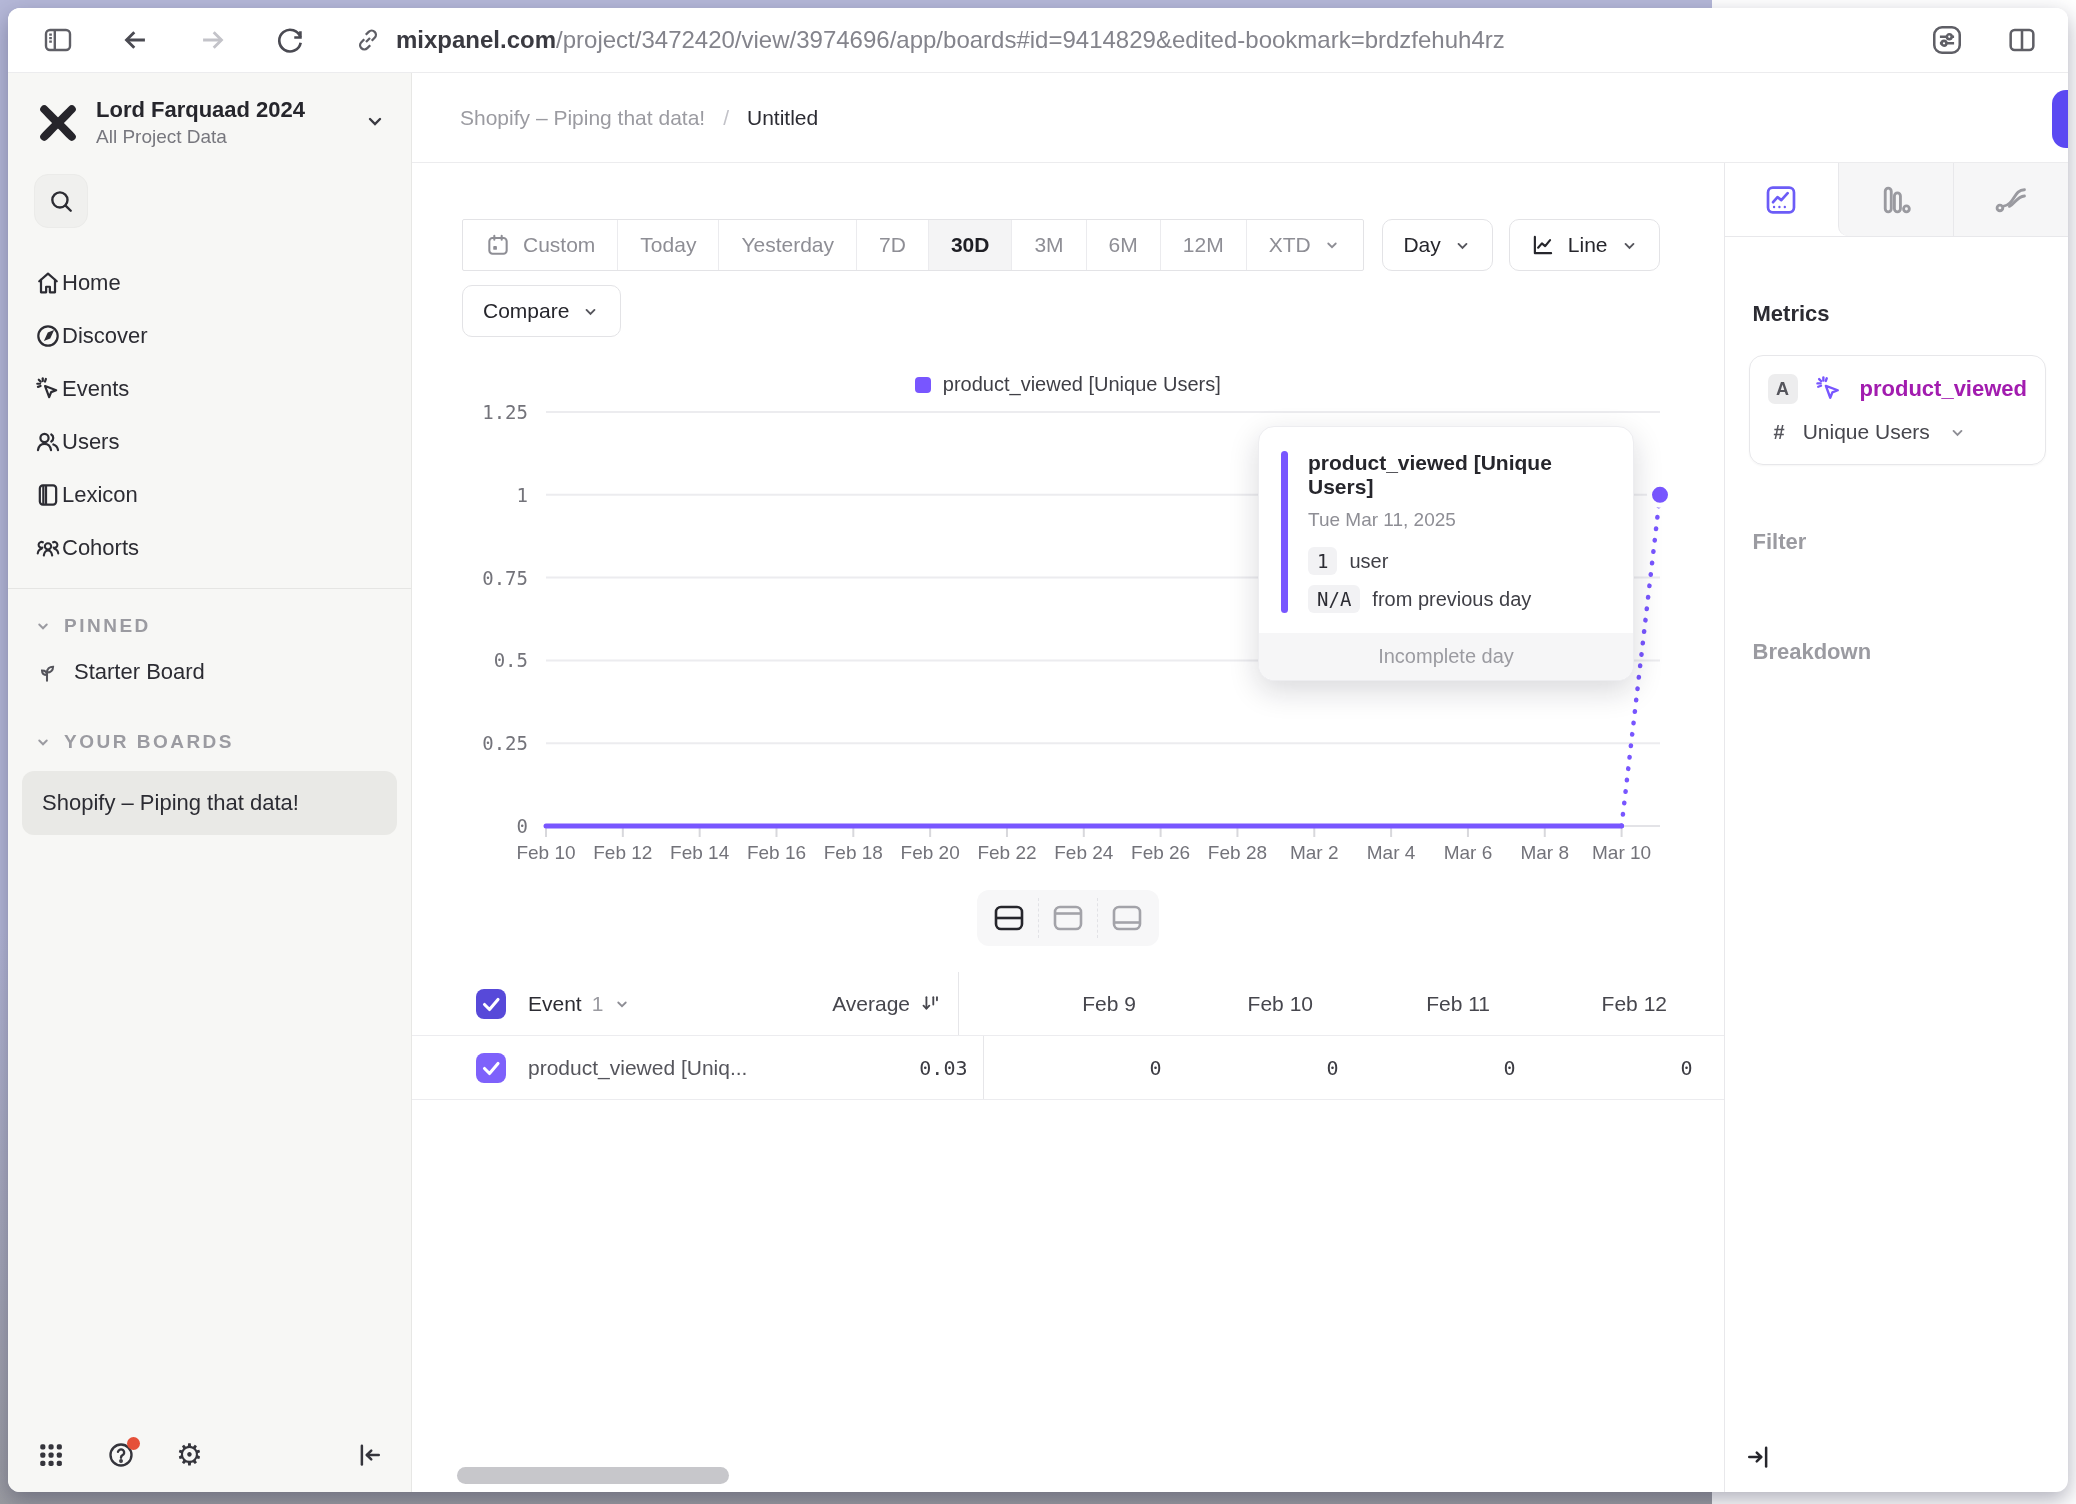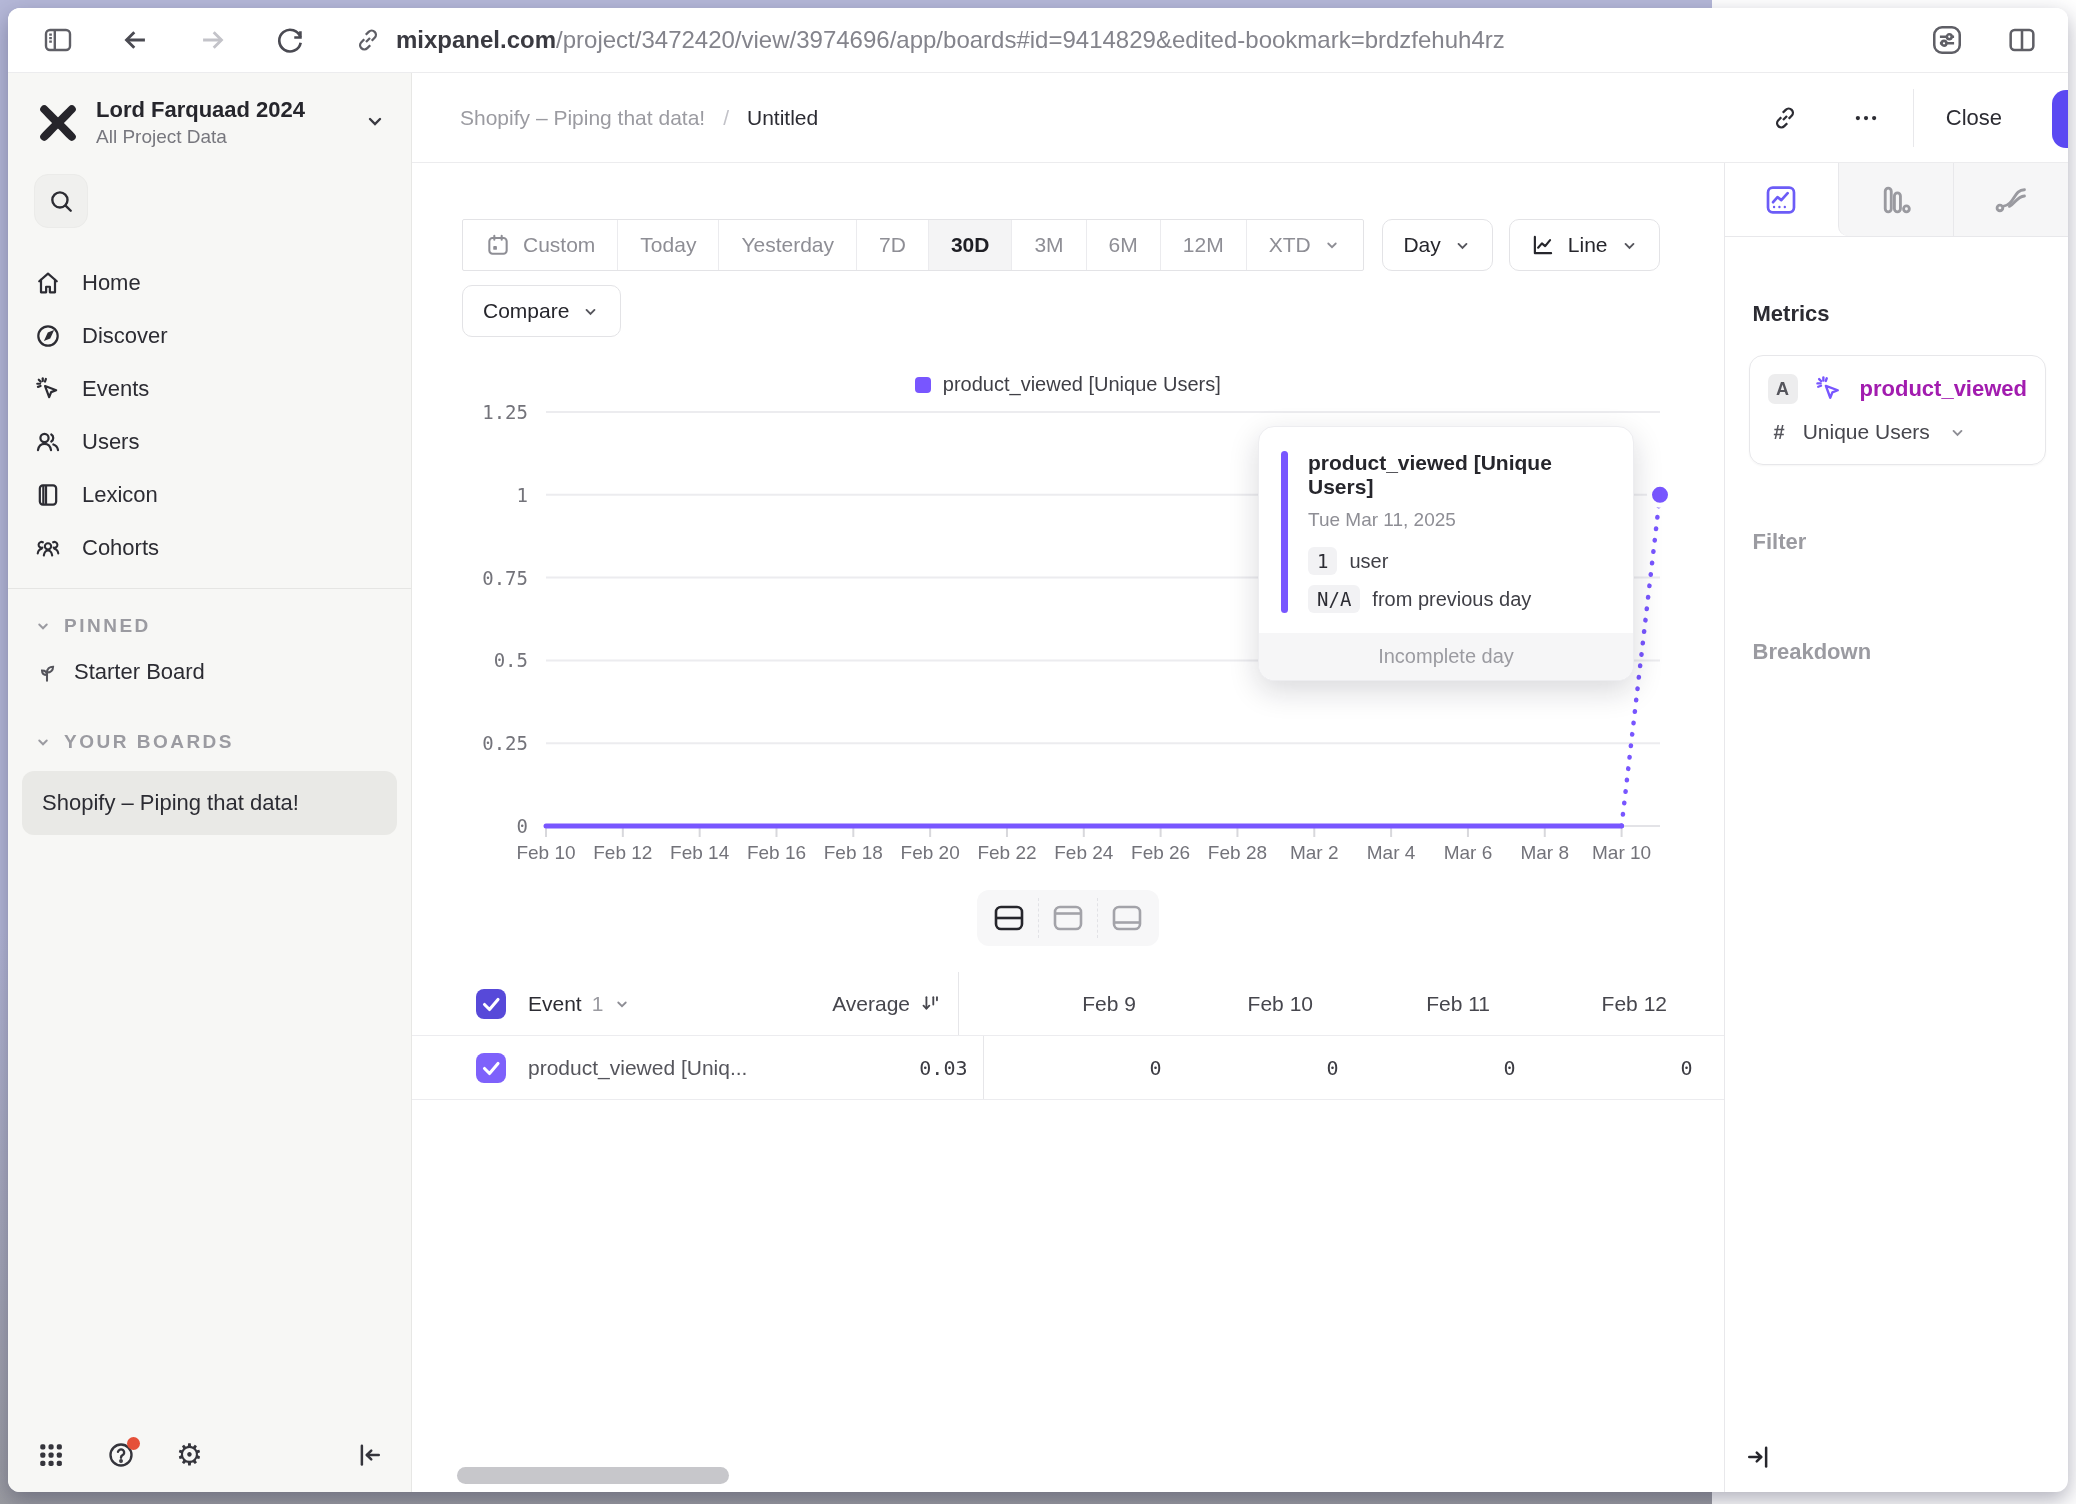--- a/index.html
+++ b/index.html
@@ -34,21 +34,21 @@
   .ws-name { font-size:22px; font-weight:700; color:#26262c; }
   .ws-sub { font-size:19px; color:#77777e; margin-top:3px; }
   .ws-chevron { color:#3a3a41; }
   .sidebar-actions { display:flex; gap:14px; margin:26px 22px 0 26px; }
   .new-btn { flex:1; height:54px; background:#fff; border:1px solid #ededeb; border-radius:14px;
     box-shadow:0 1px 3px rgba(0,0,0,.08); display:flex; align-items:center; gap:22px;
     padding:0 24px; font-size:22px; font-weight:600; color:#2c2c33; cursor:pointer; }
   .search-btn { width:54px; height:54px; border-radius:14px; background:#f0f0ee;
     border:1px solid #ebebe9; display:flex; align-items:center; justify-content:center; color:#2c2c33; }
   .nav { margin-top:28px; }
-  .nav-item { height:53px; display:flex; align-items:center; gap:20px; padding:0 26px;
+  .nav-item { height:53px; display:flex; align-items:center; padding:0 26px;
     font-size:22px; font-weight:500; color:#2c2c33; cursor:pointer; }
   .nav-item .nicon { width:28px; height:28px; color:#2c2c33; display:flex; }
   .sb-divider { border-top:1px solid #e5e5e3; margin:14px 0 0; }
   .section-h { display:flex; align-items:center; gap:12px; padding:0 26px; margin-top:26px;
     font-size:19px; font-weight:700; letter-spacing:2.5px; color:#9b9ba1; }
   .pinned-item { display:flex; align-items:center; gap:14px; padding:0 26px; margin-top:22px;
     font-size:22px; font-weight:500; color:#2c2c33; cursor:pointer; }
   .boards-h { margin-top:46px; }
   .board-item { margin:18px 14px 0; height:64px; background:#e9e9e6; border-radius:12px;
     display:flex; align-items:center; padding:0 20px; font-size:22px; font-weight:500;
@@ -408,40 +408,20 @@
               </svg>
         </span>
       </div>
     </div>
 
     <div class="main-column">
       <div class="app-header">
         <span class="crumb-board">Shopify – Piping that data!</span>
         <span class="crumb-sep">/</span>
         <span class="crumb-page">Untitled</span>
-        <div class="header-actions">
-          <span class="ha-ic">
-            <svg width="28" height="28" viewBox="0 0 24 24" fill="none" stroke="currentColor" stroke-width="2">
-                  <path d="M10.3 13.7l3.4-3.4"></path>
-                  <path d="M8.8 11.4l-2.5 2.5a3.6 3.6 0 0 0 5.1 5.1l2.5-2.5"></path>
-                  <path d="M15.2 12.6l2.5-2.5a3.6 3.6 0 0 0-5.1-5.1l-2.5 2.5"></path>
-                </svg>
-          </span>
-          <span style="width:52px"></span>
-          <span class="ha-ic">
-            <svg width="30" height="30" viewBox="0 0 24 24" fill="currentColor">
-                  <circle cx="5.5" cy="12" r="1.7"></circle>
-                  <circle cx="12" cy="12" r="1.7"></circle>
-                  <circle cx="18.5" cy="12" r="1.7"></circle>
-                </svg>
-          </span>
-          <span class="ha-div"></span>
-          <span class="close-lbl">Close</span>
-          <span style="width:66px"></span>
-        </div>
         <span class="save-sliver"></span>
       </div>
 
       <div class="app-body">
 
         <div class="main">
           <div class="controls-row">
             <div class="seg">
               <div class="seg-item">
                 <span class="cal">

